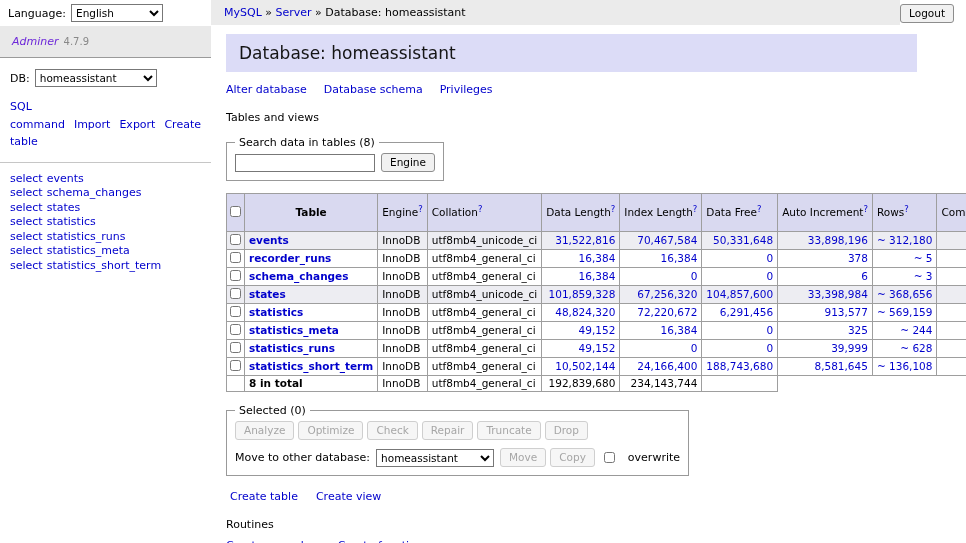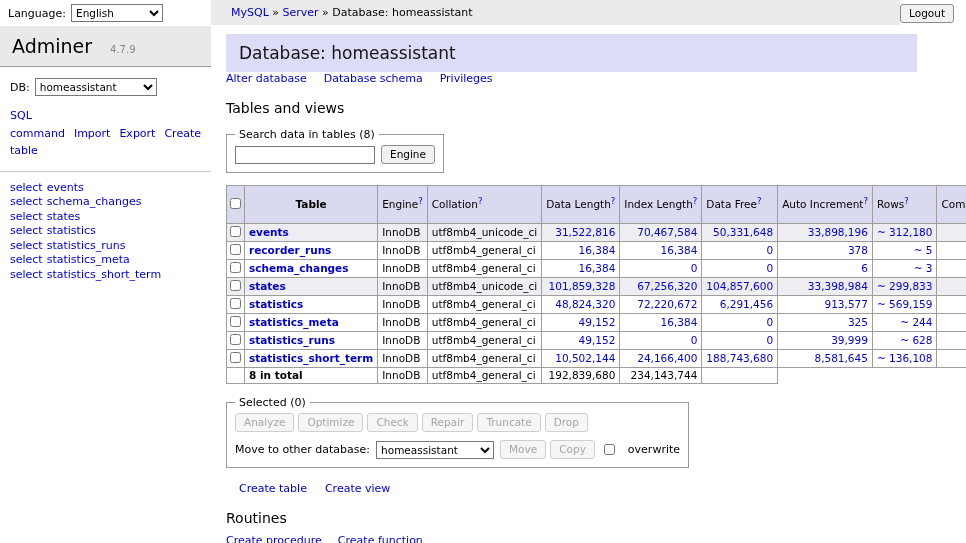--- a/index.html
+++ b/index.html
@@ -13,41 +13,41 @@
   select{font-family:"DejaVu Sans",sans-serif;font-size:10.5px;height:18px;border:1px solid #777;background:#fff}
   input[type=text]{font-family:"DejaVu Sans",sans-serif;font-size:11px;height:18px;border:1px solid #777;padding:1px 3px}
   input[type=checkbox]{width:11px;height:11px;margin:1px}
 
   .layout{display:flex;width:966px;height:543px}
   .left{flex:0 0 195px;display:flex;flex-direction:column}
   .lang-row{height:26px;display:flex;align-items:center;gap:5px;padding:0 8px}
   .lang-row select{width:92px}
   .sidebar{flex:1}
   .sidebar-h1{background:var(--h1bg,#e9e9e9);border-bottom:1px solid #9a9a9a;padding:9px 12px}
-  .brand{font-size:19px;color:#000000}
-  .version{font-size:10px;color:#888;margin-left:18px}
+  .brand{font-size:11px;font-style:italic;color:#6d28d9}
+  .version{font-size:10px;color:#888;margin-left:5px}
   .db-row{display:flex;align-items:center;gap:5px;padding:11px 10px 9px}
   .db-row select{width:122px}
   .side-links{padding:2px 10px 11px;line-height:1.6;border-bottom:1px solid #c6c6c6}
   .side-links a{margin-right:9px}
   .side-tables{padding:9px 10px;line-height:1.32}
   .side-tables a.tbl{margin-left:4px}
 
   .right{flex:1;display:flex;flex-direction:column;min-width:0}
   .top-row{display:flex;align-items:flex-start}
-  .breadcrumb{flex:1;background:var(--crumbbg,#ebebeb);height:25px;padding:6px 20px;white-space:nowrap}
+  .breadcrumb{flex:1;background:var(--crumbbg,#ebebeb);height:25px;padding:6px 13px;white-space:nowrap}
   .breadcrumb .sep{color:#000}
   .logout-area{flex:0 0 66px;text-align:right;padding:4px 12px 0 0}
 
   .content{flex:1;padding:9px 0 0 15px;overflow:hidden}
   h2{width:691px;margin:0;padding:9px 13px;background:var(--h2bg,#dcdcf7);
      font-size:17px;font-weight:normal;color:#151515}
-  .action-links{margin:0 0 0}
+  .action-links{margin:11px 0 0}
   .action-links a{margin-right:17px}
-  h3{font-size:14px;font-weight:normal;margin:15px 0 0}
+  h3{font-size:11px;font-weight:normal;margin:15px 0 0}
   fieldset{display:inline-block;border:1px solid #999;margin:12px 0 0;padding:4px 8px 8px}
   legend{padding:0 4px}
   .search-row{display:flex;gap:6px;align-items:center}
   .search-row input{width:140px}
 
   table{border-collapse:collapse;margin-top:12px}
   th,td{border:1px solid #9e9e9e;padding:1px 4px;font-size:10.5px;line-height:13px;
         white-space:nowrap;height:16px}
   thead th{background:var(--headbg,#d9d9f0);font-weight:normal;text-align:left;padding:12px 4px}
   thead th.col-table{font-weight:bold;text-align:center}
@@ -59,21 +59,21 @@
   sup{line-height:0}
   sup a{font-size:8.5px}
   .c-cb{width:18px}.c-name{width:117px}.c-engine{width:44px}.c-coll{width:100px}
   .c-dlen{width:68px}.c-ilen{width:74px}.c-free{width:67px}.c-ainc{width:82px}
   .c-rows{width:58px}.c-comm{width:56px}
 
   .sel-buttons{display:inline-flex;gap:4px}
   .move-row{display:flex;align-items:center;gap:6px;margin-top:8px}
   .move-row select{width:118px}
   .overwrite{display:flex;align-items:center;gap:12px;margin-left:2px}
-  .footer-links{margin:14px 13px 0}
+  .footer-links{margin:14px 4px 0}
   .footer-links a{margin-right:18px}
   .routine-links{margin:8px 0 0}
   .routine-links a{margin-right:16px}
 </style>
 </head>
 <body>
 
 <div class="layout">
 
   <div class="left">
@@ -195,21 +195,21 @@
             </tr>
             <tr class="shaded">
               <td class="cb"><input type="checkbox" style=""></td>
               <td class="name"><a href="#">states</a></td>
               <td>InnoDB</td>
               <td>utf8mb4_unicode_ci</td>
               <td class="num"><a href="#">101,859,328</a></td>
               <td class="num"><a href="#">67,256,320</a></td>
               <td class="num"><a href="#">104,857,600</a></td>
               <td class="num"><a href="#">33,398,984</a></td>
-              <td class="num"><a href="#">~ 299,833</a></td>
+              <td class="num"><a href="#">~ 368,656</a></td>
               <td></td>
             </tr>
             <tr>
               <td class="cb"><input type="checkbox" style=""></td>
               <td class="name"><a href="#">statistics</a></td>
               <td>InnoDB</td>
               <td>utf8mb4_general_ci</td>
               <td class="num"><a href="#">48,824,320</a></td>
               <td class="num"><a href="#">72,220,672</a></td>
               <td class="num"><a href="#">6,291,456</a></td>

